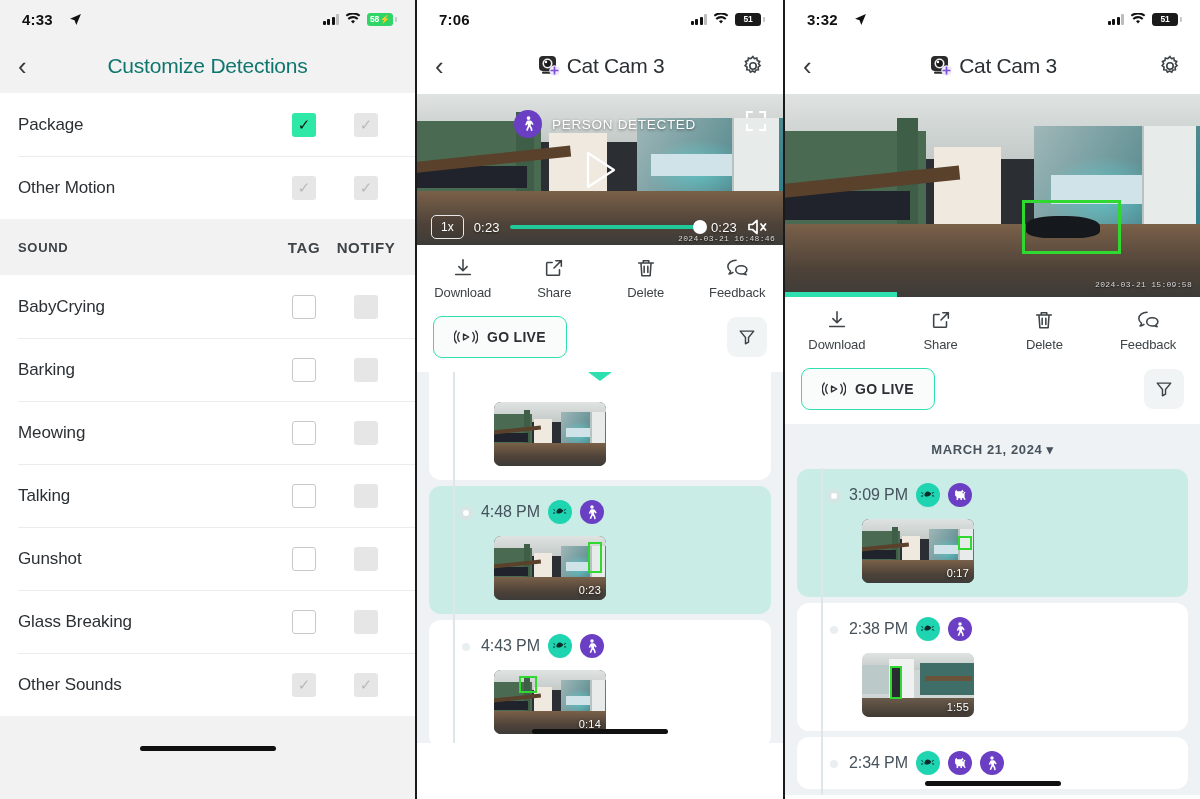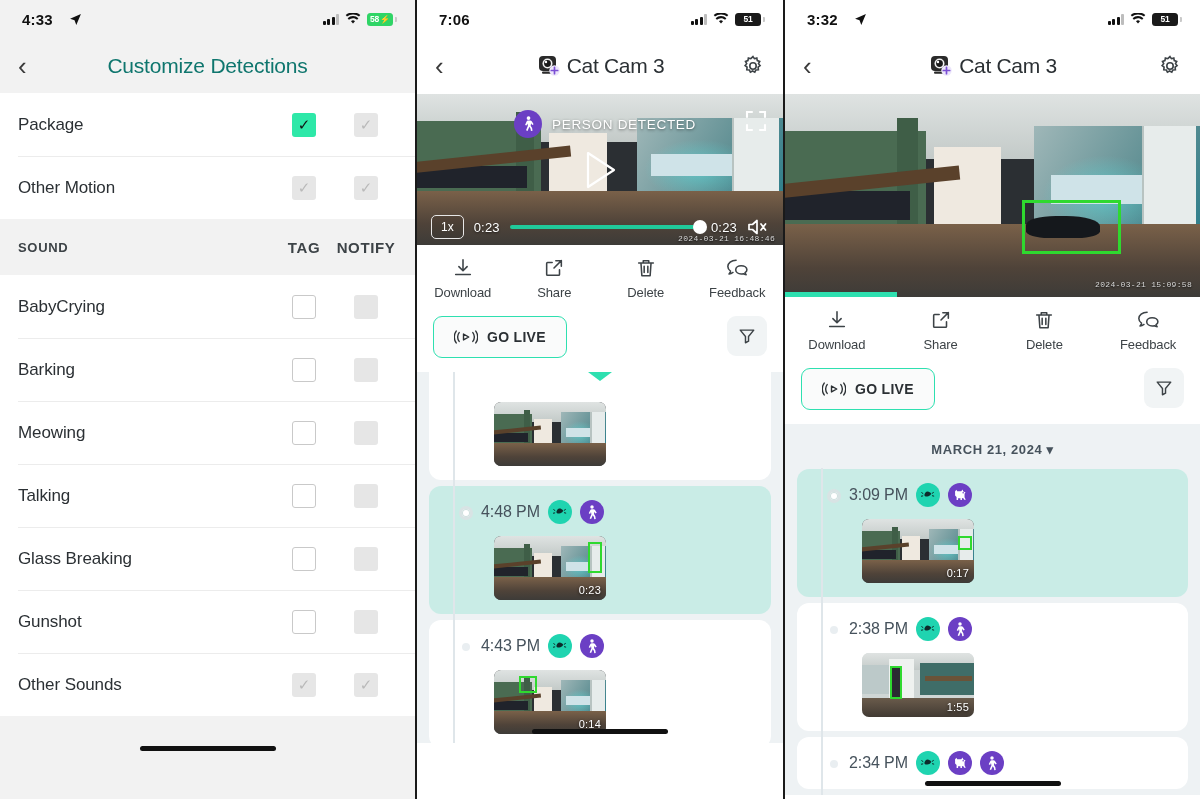--- a/index.html
+++ b/index.html
@@ -149,21 +149,21 @@
     text-shadow:0 1px 2px rgba(0,0,0,.8);
   }
   .live-progress { position:absolute; left:0; bottom:0; height:5px; background:#2ee0b0; }
 
   
   .actions { display:flex; background:#fff; padding:12px 0 10px; }
   .action { flex:1; display:flex; flex-direction:column; align-items:center; gap:6px; }
   .action svg { display:block; }
   .action-label { font-size:13px; color:#3d4347; letter-spacing:-0.1px; }
 
-  .toolrow { display:flex; align-items:flex-start; padding:6px 16px 14px; background:#fff; }
+  .toolrow { display:flex; align-items:center; padding:6px 16px 14px; background:#fff; }
   .golive {
     border:1.4px solid #2ee0b0; border-radius:9px; background:#fafbfb;
     padding:12px 20px; display:flex; align-items:center; gap:9px;
     font-size:14px; font-weight:700; color:#2b3034; letter-spacing:0.3px;
   }
   .filter-btn {
     margin-left:auto; width:40px; height:40px; border-radius:9px; background:#f1f4f5;
     display:flex; align-items:center; justify-content:center;
   }
 
@@ -345,32 +345,32 @@
         <span class="row-boxes">
             <span class="cb-slot">
               <span class="cbox empty"></span>
             </span>
             <span class="cb-slot">
               <span class="cbox dim"></span>
             </span>
           </span>
       </div>
       <div class="row">
+        <span class="row-label">Gunshot</span>
+        <span class="row-boxes">
+            <span class="cb-slot">
+              <span class="cbox empty"></span>
+            </span>
+            <span class="cb-slot">
+              <span class="cbox dim"></span>
+            </span>
+          </span>
+      </div>
+      <div class="row">
         <span class="row-label">Glass Breaking</span>
-        <span class="row-boxes">
-            <span class="cb-slot">
-              <span class="cbox empty"></span>
-            </span>
-            <span class="cb-slot">
-              <span class="cbox dim"></span>
-            </span>
-          </span>
-      </div>
-      <div class="row">
-        <span class="row-label">Gunshot</span>
         <span class="row-boxes">
             <span class="cb-slot">
               <span class="cbox empty"></span>
             </span>
             <span class="cb-slot">
               <span class="cbox dim"></span>
             </span>
           </span>
       </div>
       <div class="row">

